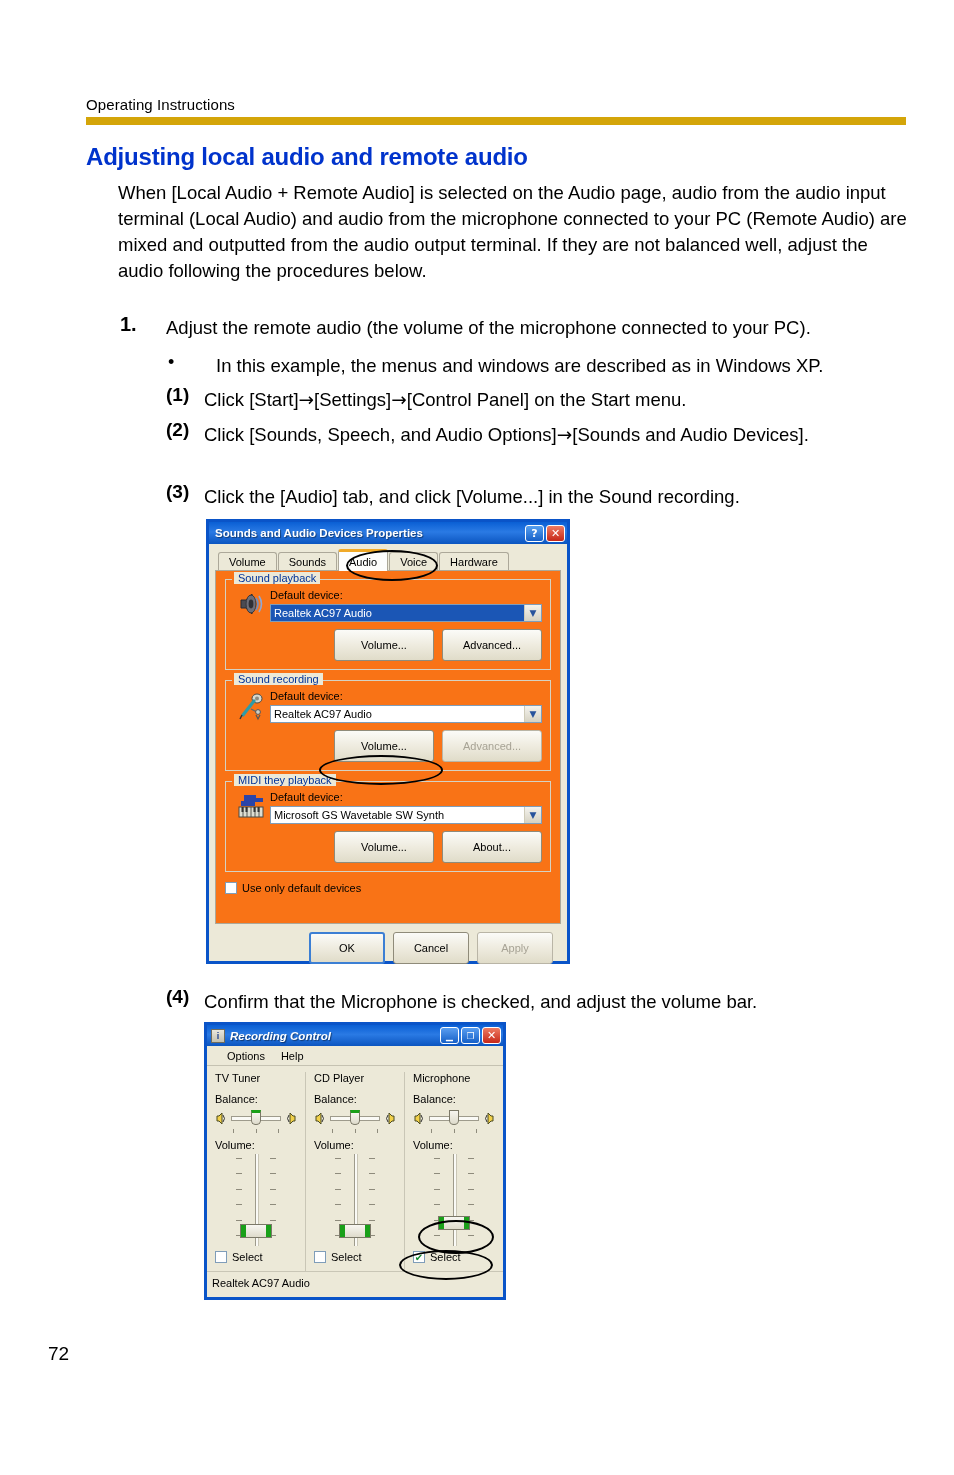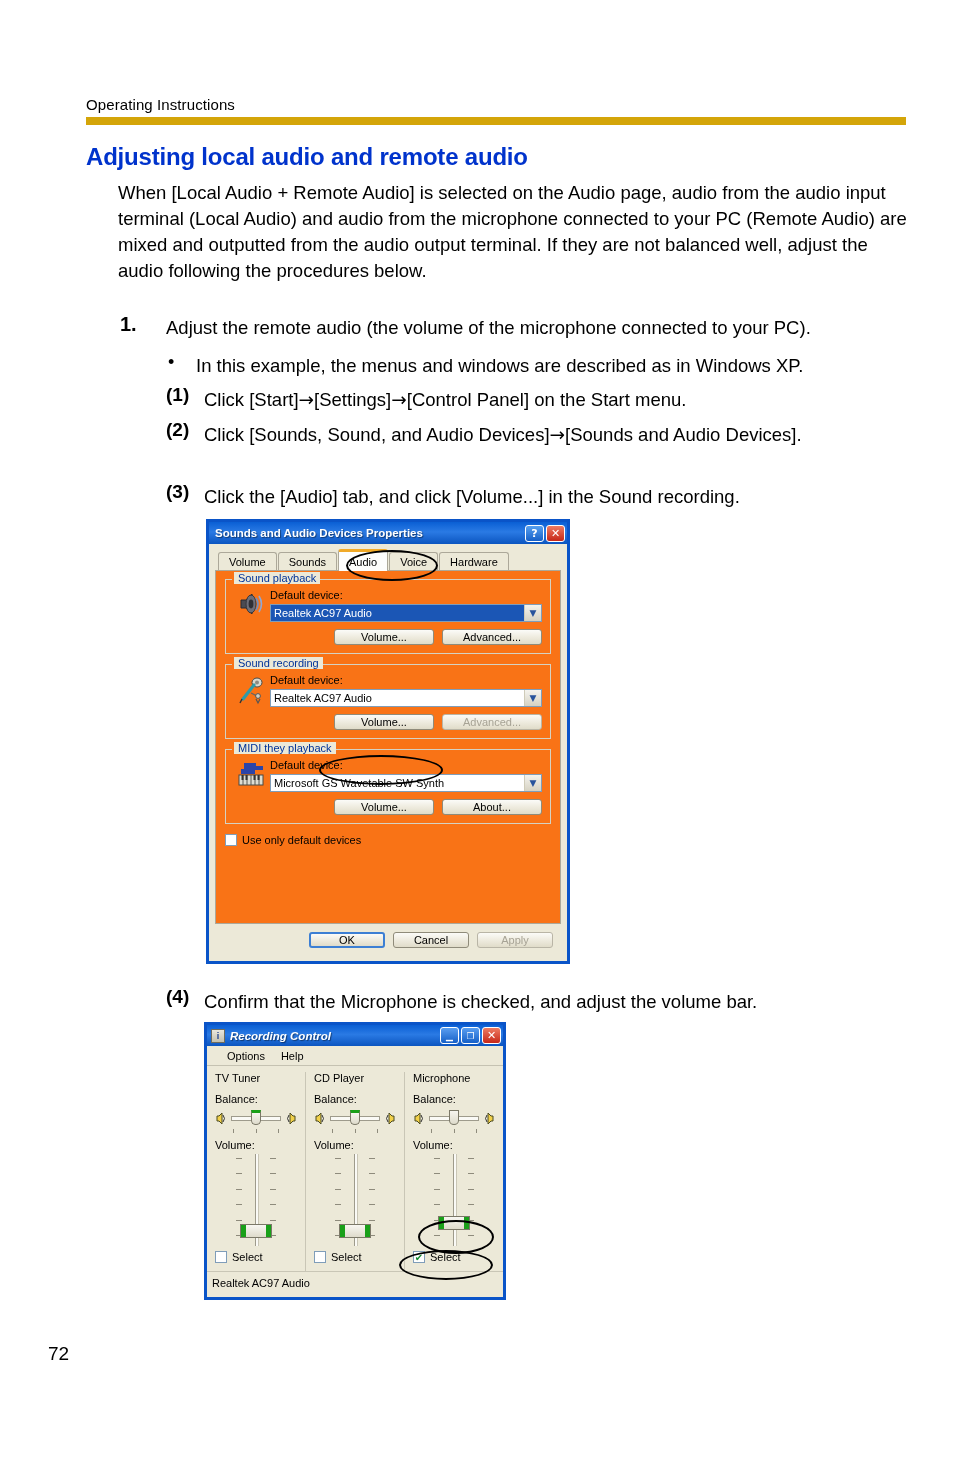--- a/index.html
+++ b/index.html
@@ -72,21 +72,21 @@
   }
 
   .bullet-dot {
     position: absolute;
     left: 168px;
     top: 352px;
     font-size: 18px;
   }
   .bullet-text {
     position: absolute;
-    left: 196px;
+    left: 216px;
     top: 353px;
     width: 710px;
     font-size: 18.5px;
     line-height: 26px;
   }
 
   .sub-num {
     position: absolute;
     font-size: 19px;
     font-weight: bold;
@@ -252,21 +252,21 @@
   .combo .carrow {
     width: 16px; height: 16px;
     background: linear-gradient(180deg,#f4f3ee,#d6d2c2);
     border-left: 1px solid #cfcbb9;
     display: flex; align-items: center; justify-content: center;
     color: #28539c; font-size: 9px;
     font-family: "DejaVu Sans", sans-serif;
   }
   .btn-row { display: flex; justify-content: flex-end; gap: 8px; margin-top: 7px; }
   .xbtn {
-    width: 100px; height: 16px;
+    width: 100px; height: 32px;
     background: linear-gradient(180deg,#fbfbf8 0%,#efece0 48%,#e0dcc9 100%);
     border: 1px solid #8f8b7a;
     border-radius: 3px;
     font-size: 11px;
     display: flex; align-items: center; justify-content: center;
     box-sizing: border-box;
     color: #000;
   }
   .xbtn.disabled { color: #a7a395; border-color: #b9b5a6; }
   .xbtn.default { border: 2px solid #3c7fd4; }
@@ -451,21 +451,21 @@
 <div class="step-num">1.</div>
 <div class="step-text">Adjust the remote audio (the volume of the microphone connected to your PC).</div>
 
 <div class="bullet-dot">•</div>
 <div class="bullet-text">In this example, the menus and windows are described as in Windows XP.</div>
 
 <div class="sub-num s1n">(1)</div>
 <div class="sub-text s1t"><span>Click [Start]</span><span class="arrow">→</span><span>[Settings]</span><span class="arrow">→</span><span>[Control Panel] on the Start menu.</span></div>
 
 <div class="sub-num s2n">(2)</div>
-<div class="sub-text s2t"><span>Click [Sounds, Sound, and Audio Devices]</span><span class="arrow">→</span><span>[Sounds and Audio Devices].</span></div>
+<div class="sub-text s2t"><span>Click [Sounds, Speech, and Audio Options]</span><span class="arrow">→</span><span>[Sounds and Audio Devices].</span></div>
 
 <div class="sub-num s3n">(3)</div>
 <div class="sub-text s3t">Click the [Audio] tab, and click [Volume...] in the Sound recording.</div>
 
 <div class="xp-dialog">
 
   <div class="xp-titlebar">
     <div class="xp-title">Sounds and Audio Devices Properties</div>
     <div class="tb-btn tb-help">?</div>
     <div class="tb-btn tb-close">✕</div>

